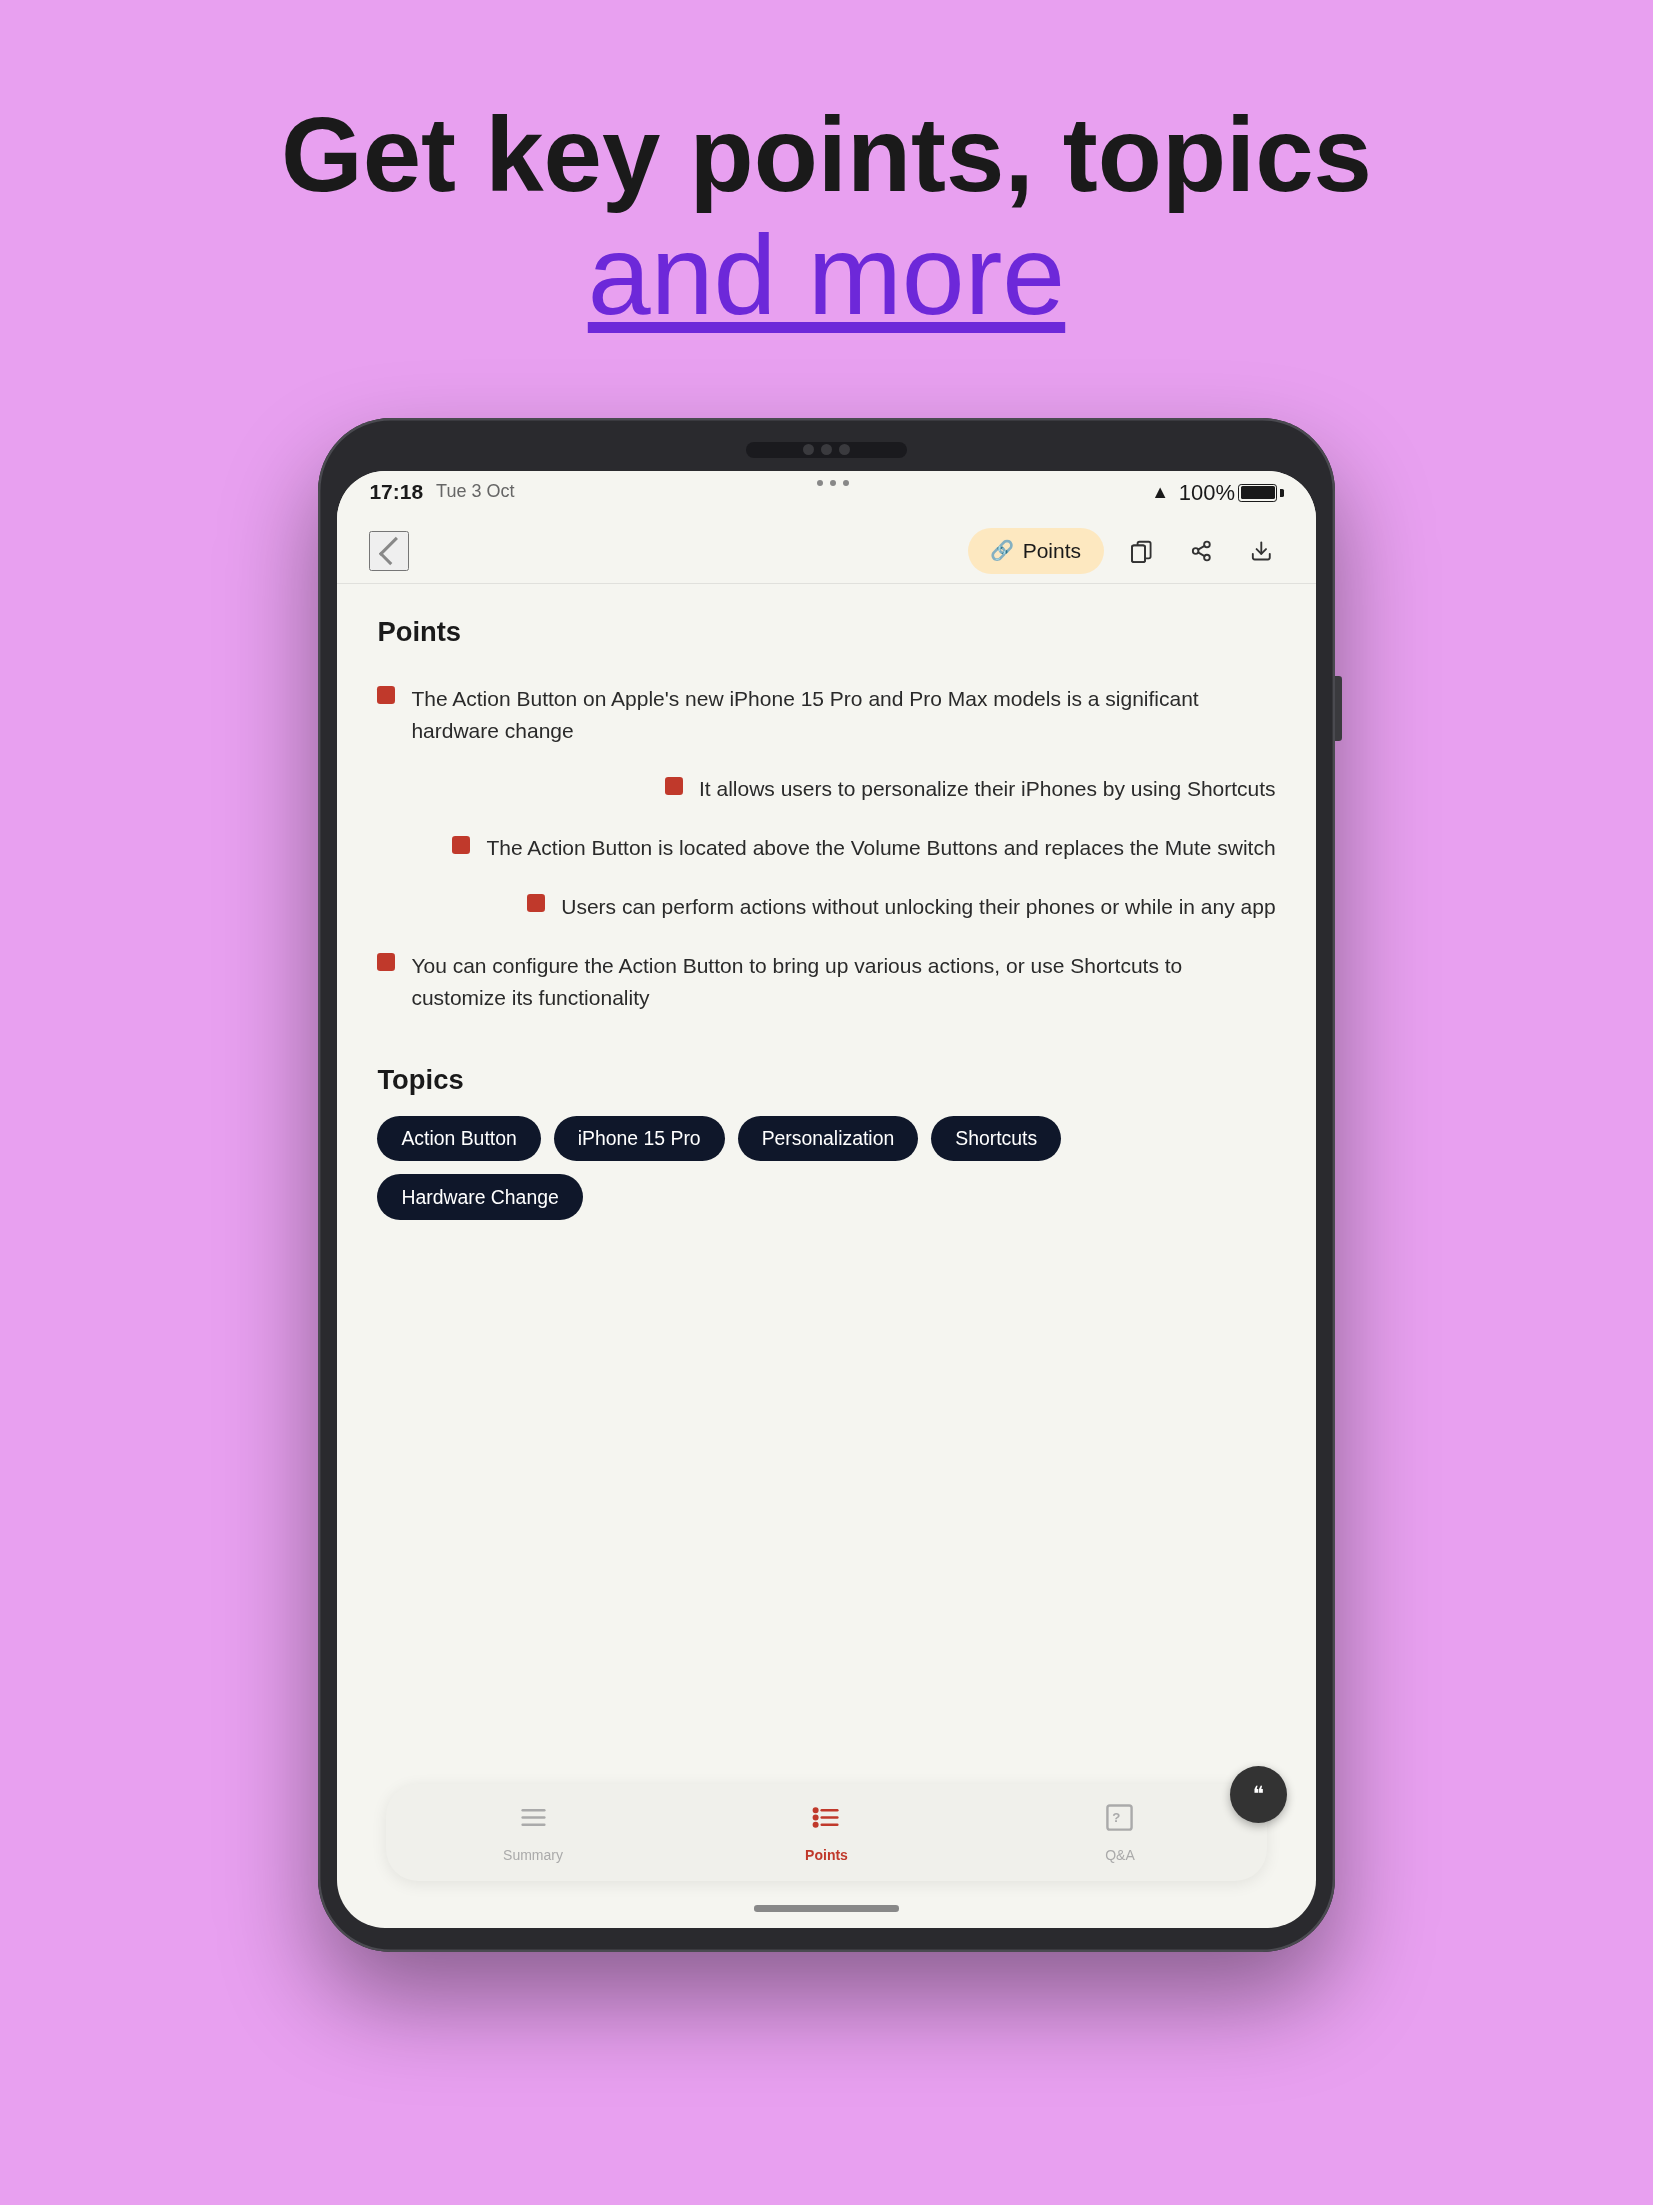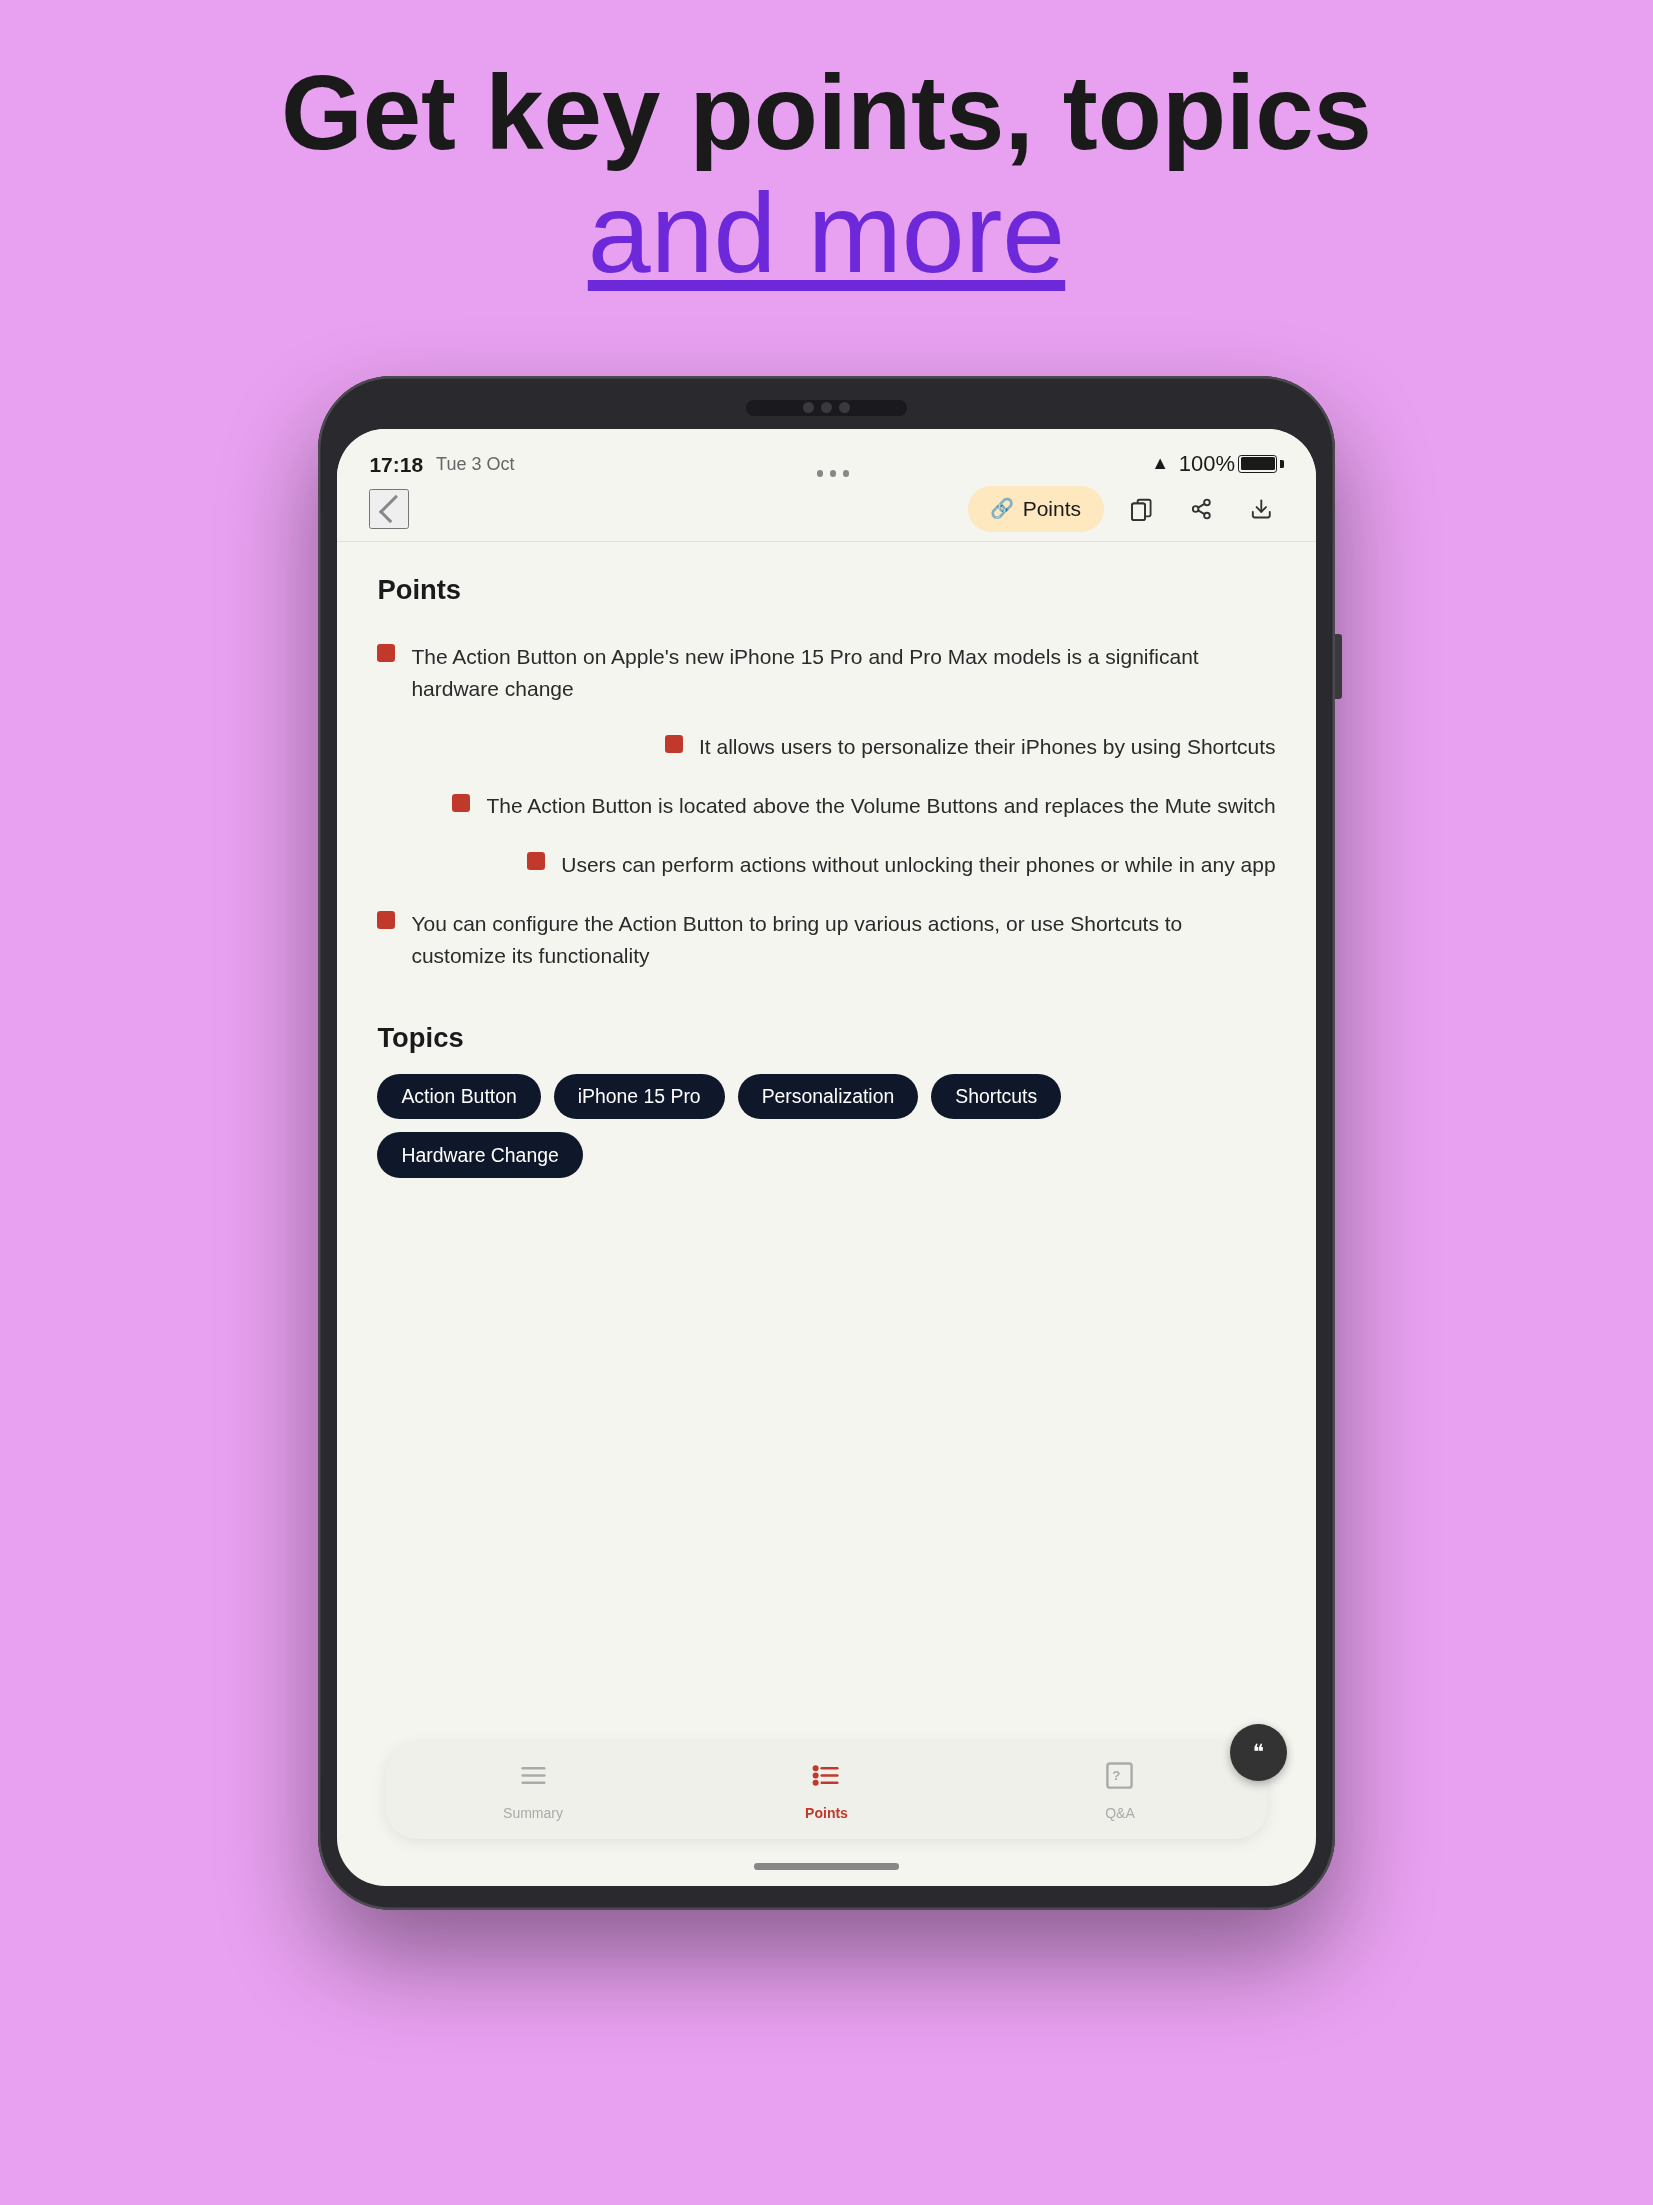--- a/index.html
+++ b/index.html
@@ -9,21 +9,21 @@
       height: 2205px;
       background-color: #e8a0f0;
       font-family: -apple-system, BlinkMacSystemFont, 'Helvetica Neue', Arial, sans-serif;
       display: flex;
       flex-direction: column;
       align-items: center;
       overflow: hidden;
     }
 
     .header-text {
-      margin-top: 55px;
+      margin-top: 97px;
       text-align: center;
     }
 
     .header-line1 {
       font-size: 105px;
       font-weight: 700;
       color: #1a1a1a;
       line-height: 1.1;
     }
 
@@ -92,23 +92,23 @@
       display: flex;
       flex-direction: column;
     }
 
     
     .status-bar {
       width: 100%;
       height: 48px;
       background: #f5f5f0;
       display: flex;
-      align-items: flex-end;
+      align-items: flex-start;
       justify-content: space-between;
-      padding: 0 32px;
+      padding: 9px 32px;
       flex-shrink: 0;
     }
 
     .status-time {
       font-size: 21px;
       font-weight: 600;
       color: #1a1a1a;
     }
 
     .status-dots {

